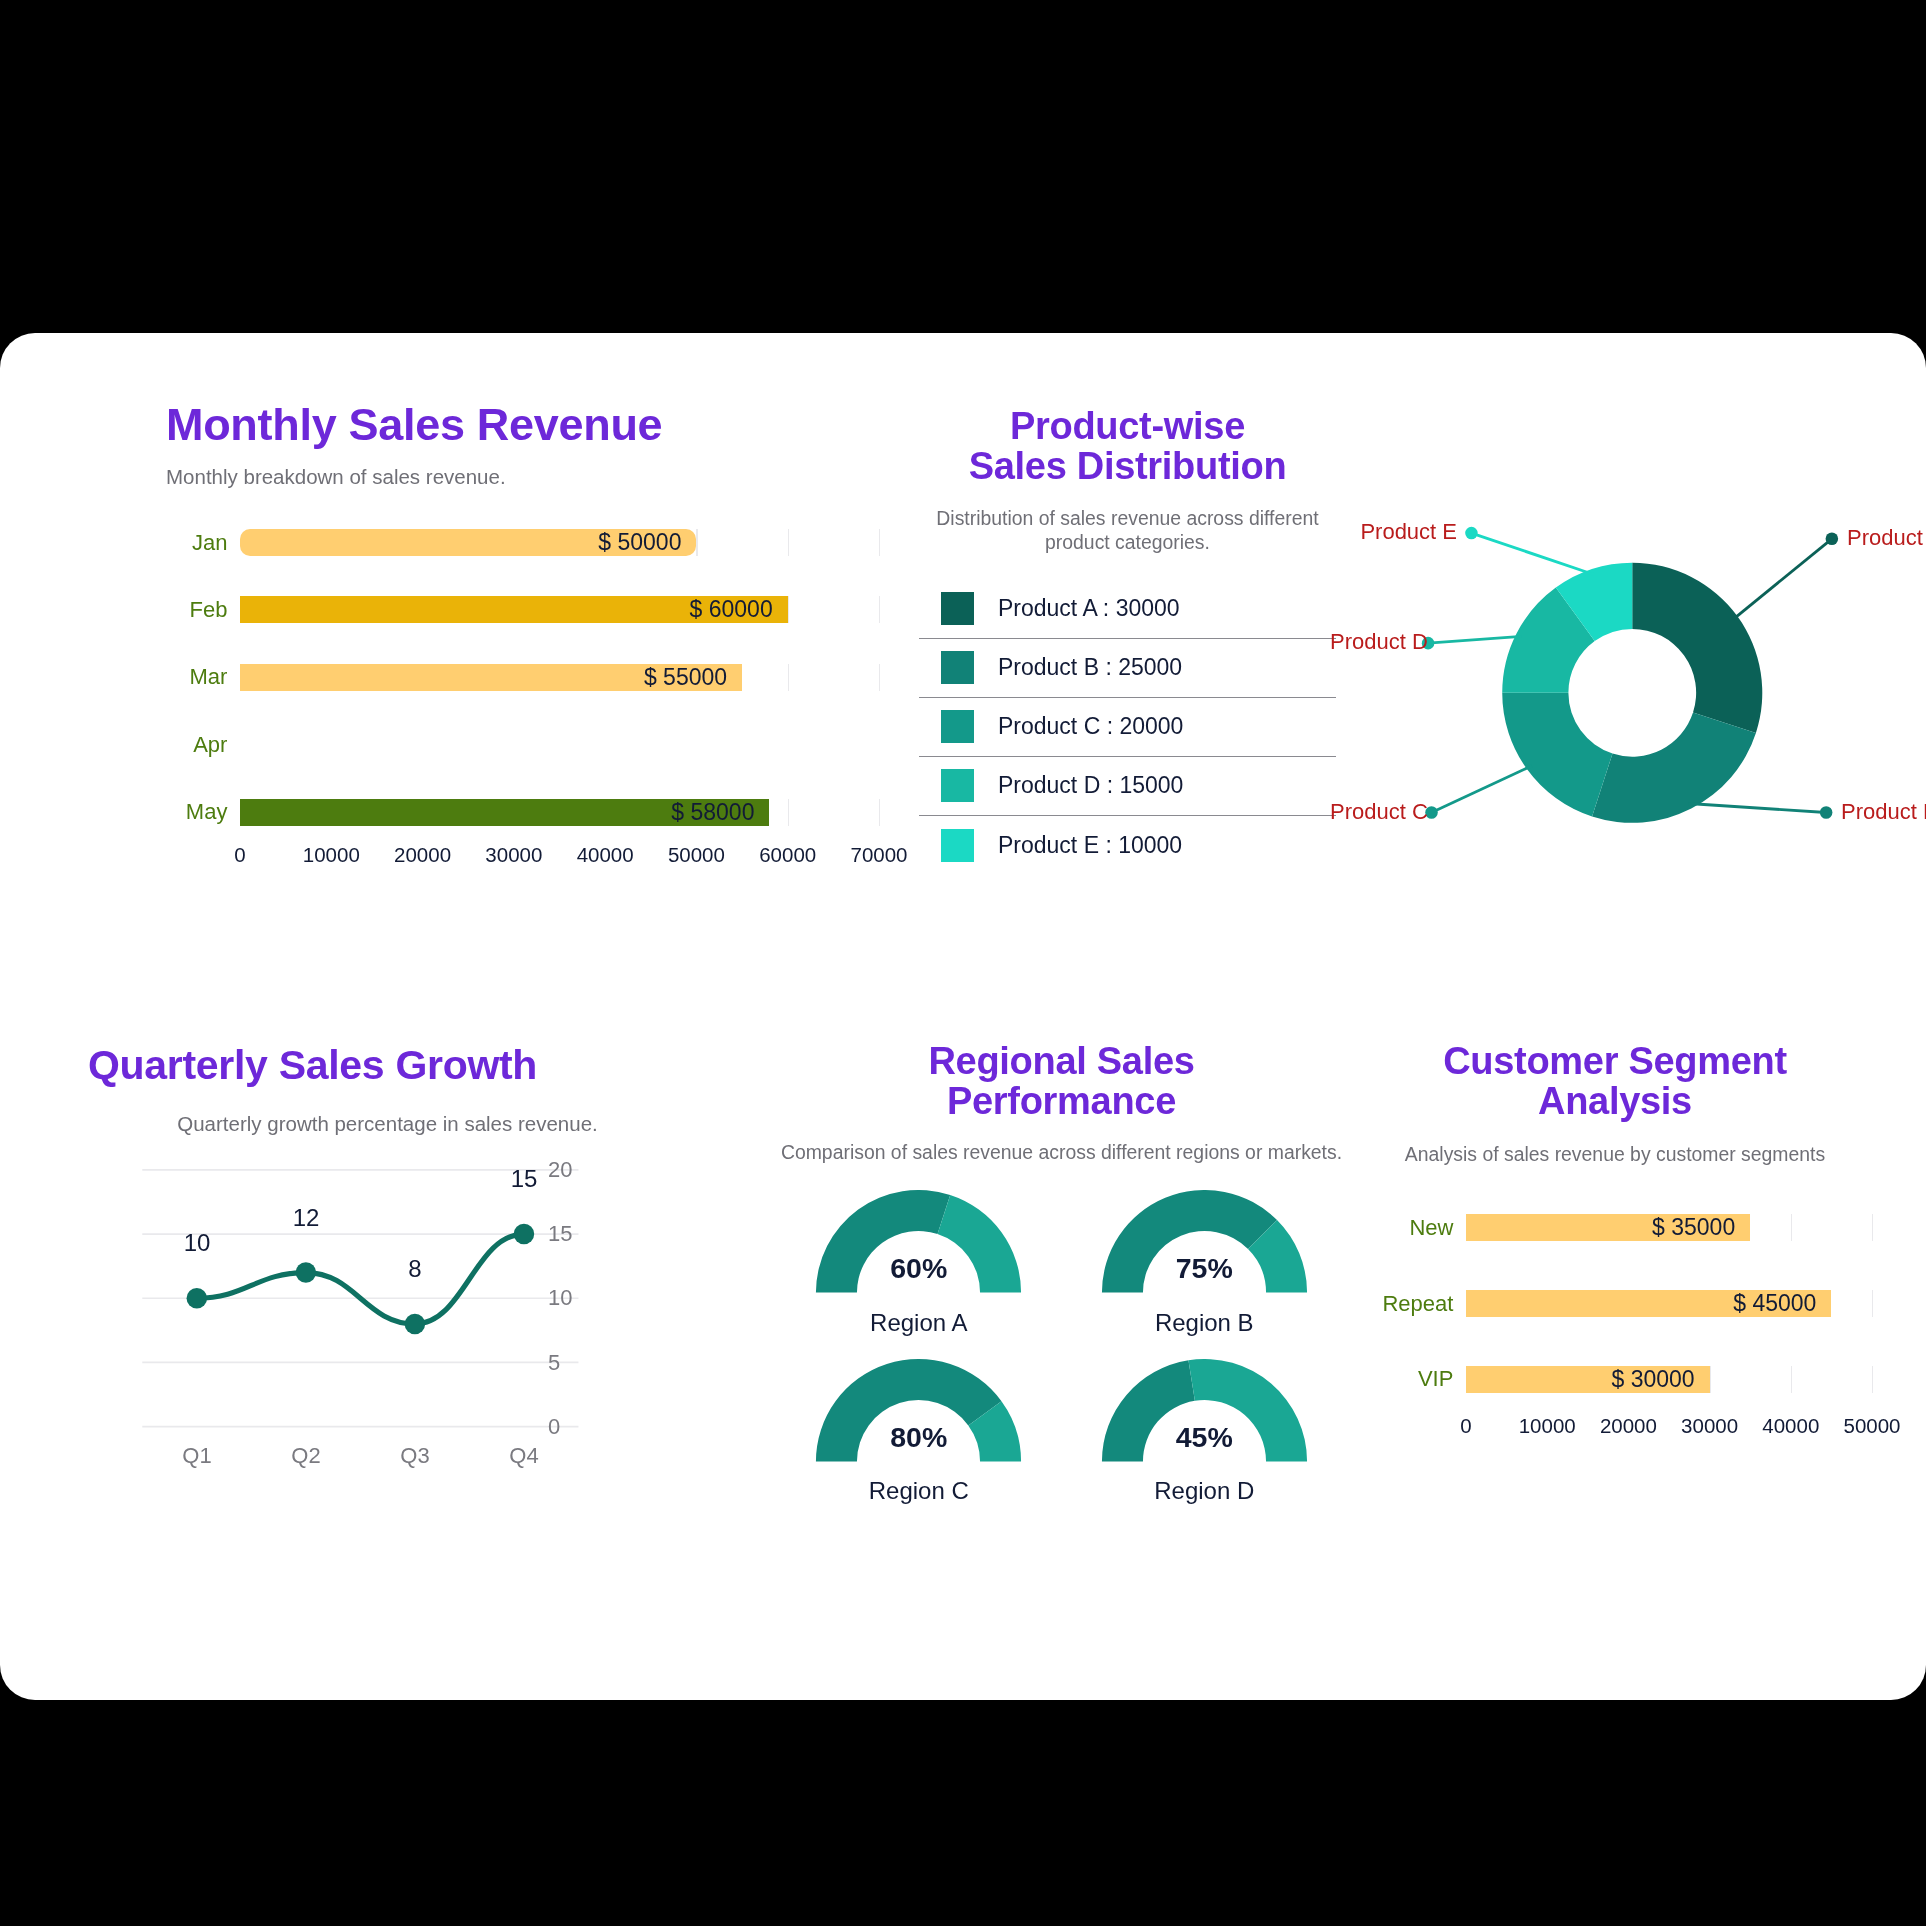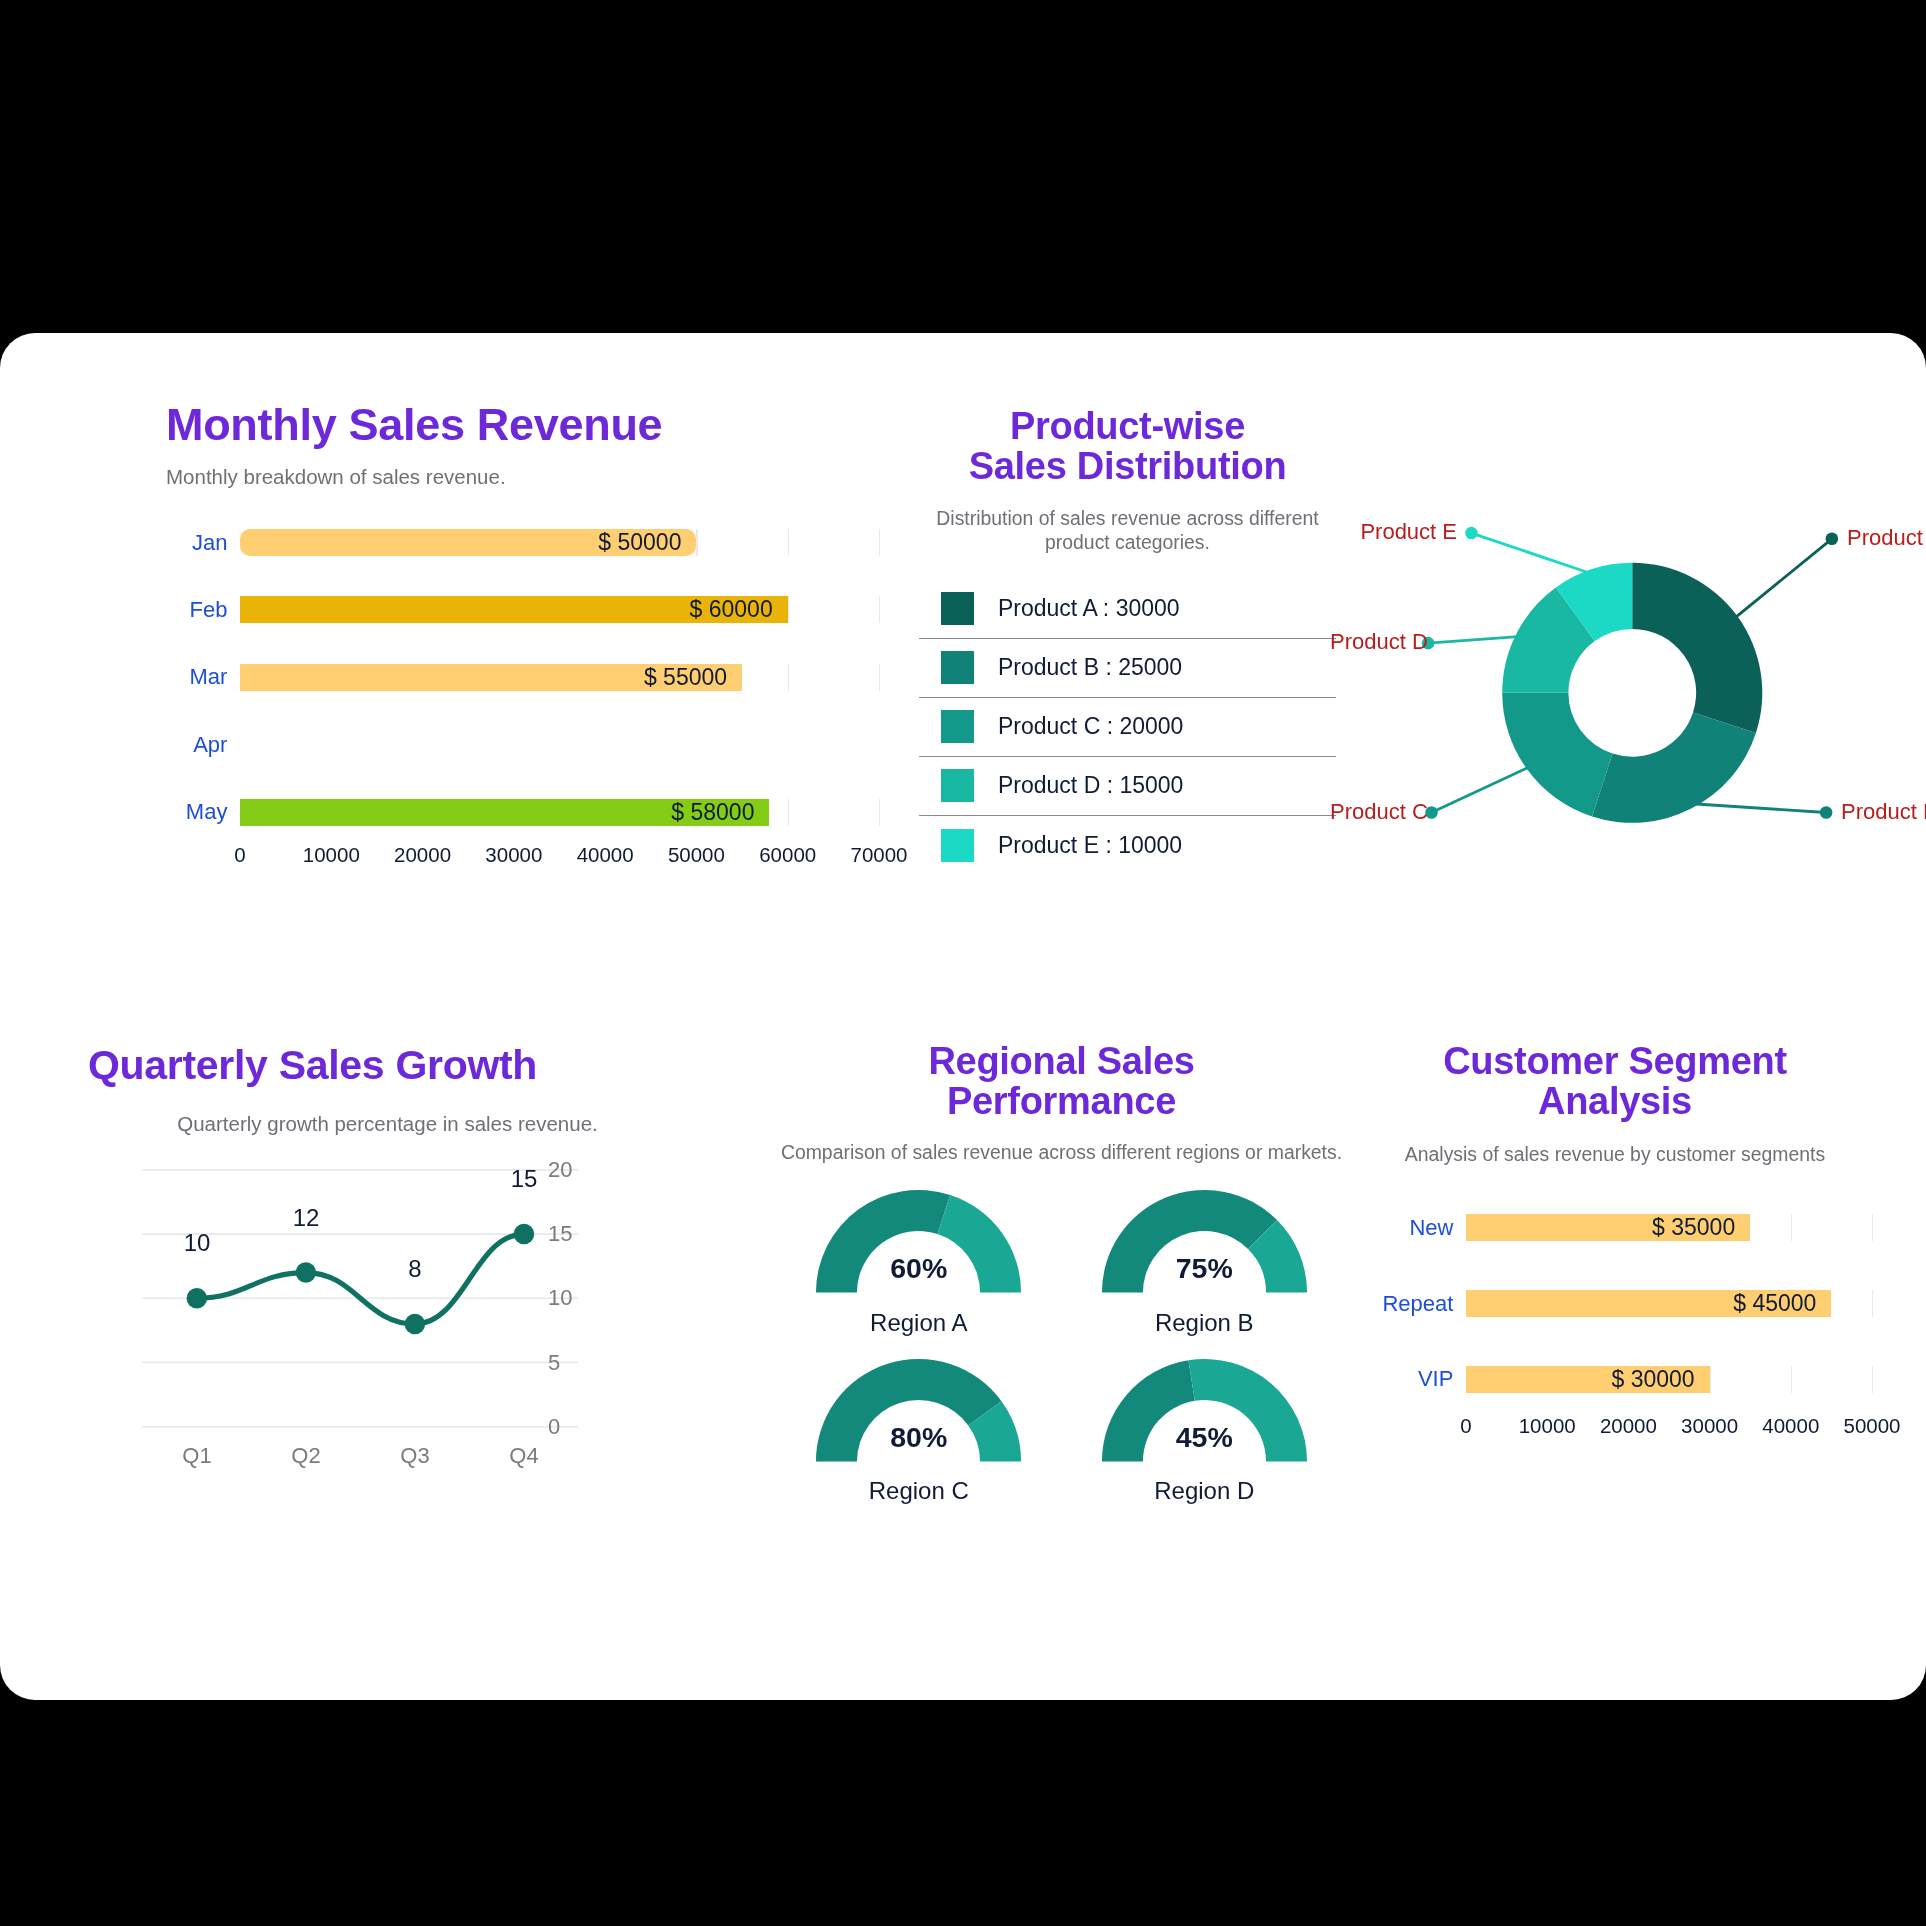--- a/index.html
+++ b/index.html
@@ -20,21 +20,21 @@
 
   
   #p-monthly{ left:166px; top:68px; width:713px; }
   #p-monthly .ptitle{ font-size:45px; }
   #p-monthly .psub{ font-size:20.5px; margin-top:15px; }
 
   .hbar-chart{ position:relative; }
   .hbar-plot{ position:relative; }
   .hbar-row{ position:relative; display:flex; align-items:center; }
   .hbar-cat{
-    color:#1d4ed8; text-align:right; flex:0 0 auto;
+    color:#4d7c0f; text-align:right; flex:0 0 auto;
     font-size:22px; padding-right:12.6px;
   }
   .hbar-track{ position:relative; flex:1 1 auto; }
   .hbar-fill{
     background:#FFCE70; height:100%; display:flex; align-items:center;
     justify-content:flex-end; position:relative; z-index:2;
   }
   .hbar-val{ color:#121B36; font-size:23px; padding-right:15px; white-space:nowrap;}
   .grid-v{ position:absolute; top:0; bottom:0; width:1.1px; background:#E9E9EC; z-index:1;}
   .hbar-axis{ position:relative; height:34px; }
@@ -162,21 +162,21 @@
           <div class="hbar-row" style="height: 56px; margin-bottom: 0px;">
             <div class="hbar-cat" style="width: 74px;">May</div>
             <div class="hbar-track">
               <div class="grid-v" style="left: 14.2857%;"></div>
               <div class="grid-v" style="left: 28.5714%;"></div>
               <div class="grid-v" style="left: 42.8571%;"></div>
               <div class="grid-v" style="left: 57.1429%;"></div>
               <div class="grid-v" style="left: 71.4286%;"></div>
               <div class="grid-v" style="left: 85.7143%;"></div>
               <div class="grid-v" style="left: 100%;"></div>
-              <div class="hbar-fill" style="width: 82.8571%; background: #84cc16;">
+              <div class="hbar-fill" style="width: 82.8571%; background: #4d7c0f;">
                 <span class="hbar-val">$ 58000</span>
               </div>
             </div>
           </div>
         </div>
       <div class="hbar-axis" id="monthly-axis" style="margin-left: 74px;">
           <span class="hbar-tick" style="left: 0%;">0</span>
           <span class="hbar-tick" style="left: 14.2857%;">10000</span>
           <span class="hbar-tick" style="left: 28.5714%;">20000</span>
           <span class="hbar-tick" style="left: 42.8571%;">30000</span>

